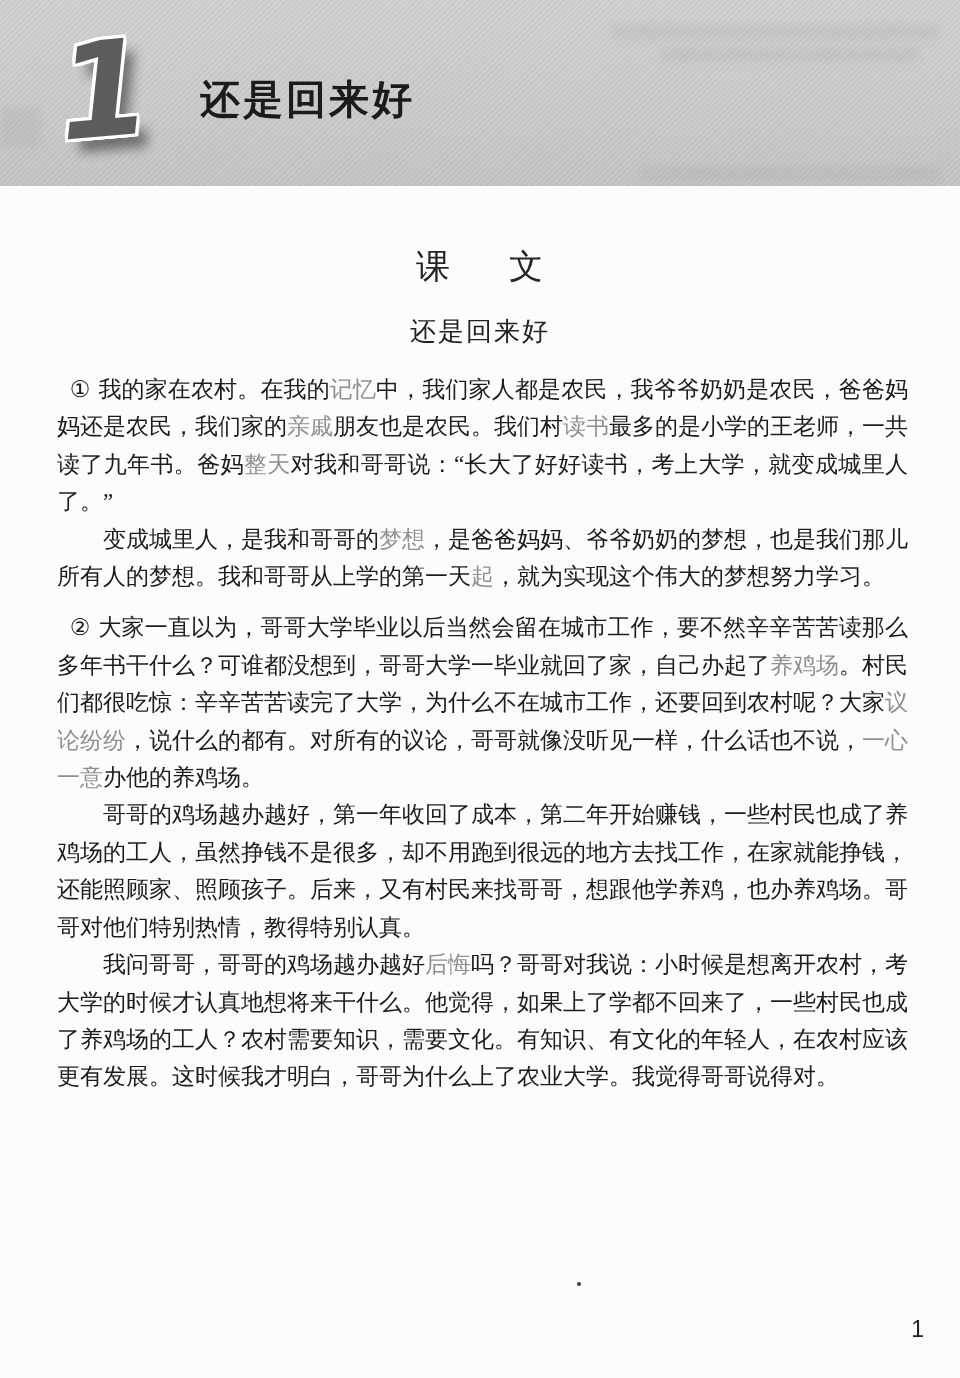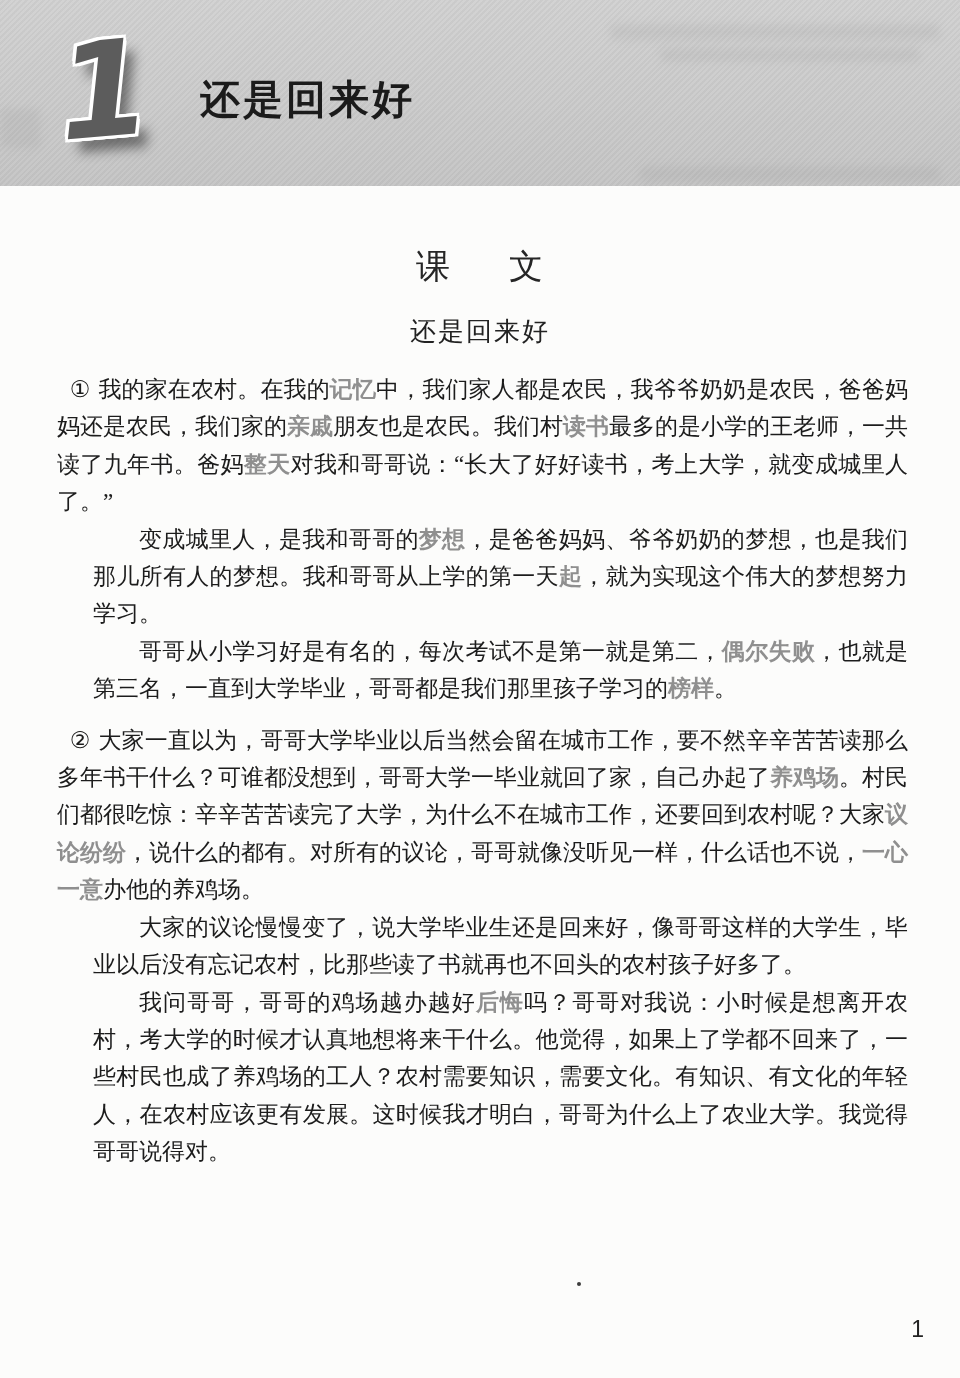--- a/index.html
+++ b/index.html
@@ -91,24 +91,24 @@
 
   .text-body {
     margin: 22px 52px 0 57px;
     font-size: 23px;
     line-height: 37.4px;
     color: #1c1c1c;
     text-align: justify;
   }
   .para { text-align: justify; }
   .para.numbered { text-indent: 0.55em; }
-  .para.plain    { text-indent: 2em; margin-left: 36px; }
+  .para.plain    { text-indent: 2em; }
   .para.space-before { margin-top: 14px; }
   .para .marker { margin-right: 0.35em; }
-  .vocab { color: var(--vocab-color, #8f8f8f); font-weight: bold; }
+  .vocab { color: var(--vocab-color, #8f8f8f); }
 
   
   .stray-dot {
     position: absolute;
     left: 577px; top: 1282px;
     width: 4px; height: 4px;
     border-radius: 50%;
     background: #3c3c3c;
   }
   .page-number {
@@ -136,23 +136,22 @@
 
   <main class="main">
     <h2 class="section-heading">
       <span>课</span>
       <span>文</span>
     </h2>
     <h3 class="text-title">还是回来好</h3>
     <div class="text-body" id="paragraphs">
         <p class="para numbered"><span class="marker">①</span><span class="seg">我的家在农村。在我的</span><span class="vocab">记忆</span><span class="seg">中，我们家人都是农民，我爷爷奶奶是农民，爸爸妈妈还是农民，我们家的</span><span class="vocab">亲戚</span><span class="seg">朋友也是农民。我们村</span><span class="vocab">读书</span><span class="seg">最多的是小学的王老师，一共读了九年书。爸妈</span><span class="vocab">整天</span><span class="seg">对我和哥哥说：“长大了好好读书，考上大学，就变成城里人了。”</span></p>
         <p class="para plain"><span class="seg">变成城里人，是我和哥哥的</span><span class="vocab">梦想</span><span class="seg">，是爸爸妈妈、爷爷奶奶的梦想，也是我们那儿所有人的梦想。我和哥哥从上学的第一天</span><span class="vocab">起</span><span class="seg">，就为实现这个伟大的梦想努力学习。</span></p>
-        <p class="para plain"><span class="seg">哥哥从小学习好是有名的，每次考试不是第一就是第二，</span><span class="vocab">偶尔失败</span><span class="seg">，也就是第三名，一直到大学毕业，哥哥都是我们那里孩子学习的</span><span class="vocab">榜样</span><span class="seg">。</span></p>
         <p class="para numbered space-before"><span class="marker">②</span><span class="seg">大家一直以为，哥哥大学毕业以后当然会留在城市工作，要不然辛辛苦苦读那么多年书干什么？可谁都没想到，哥哥大学一毕业就回了家，自己办起了</span><span class="vocab">养鸡场</span><span class="seg">。村民们都很吃惊：辛辛苦苦读完了大学，为什么不在城市工作，还要回到农村呢？大家</span><span class="vocab">议论纷纷</span><span class="seg">，说什么的都有。对所有的议论，哥哥就像没听见一样，什么话也不说，</span><span class="vocab">一心一意</span><span class="seg">办他的养鸡场。</span></p>
-        <p class="para plain"><span class="seg">大家的议论慢慢变了，说大学毕业生还是回来好，像哥哥这样的大学生，毕业以后没有忘记农村，比那些读了书就再也不回头的农村孩子好多了。</span></p>
+        <p class="para plain"><span class="seg">哥哥的鸡场越办越好，第一年收回了成本，第二年开始赚钱，一些村民也成了养鸡场的工人，虽然挣钱不是很多，却不用跑到很远的地方去找工作，在家就能挣钱，还能照顾家、照顾孩子。后来，又有村民来找哥哥，想跟他学养鸡，也办养鸡场。哥哥对他们特别热情，教得特别认真。</span></p>
         <p class="para plain"><span class="seg">我问哥哥，哥哥的鸡场越办越好</span><span class="vocab">后悔</span><span class="seg">吗？哥哥对我说：小时候是想离开农村，考大学的时候才认真地想将来干什么。他觉得，如果上了学都不回来了，一些村民也成了养鸡场的工人？农村需要知识，需要文化。有知识、有文化的年轻人，在农村应该更有发展。这时候我才明白，哥哥为什么上了农业大学。我觉得哥哥说得对。</span></p>
       </div>
   </main>
 
   <div class="stray-dot"></div>
 
   <footer>
     <span class="page-number">1</span>
   </footer>
 

